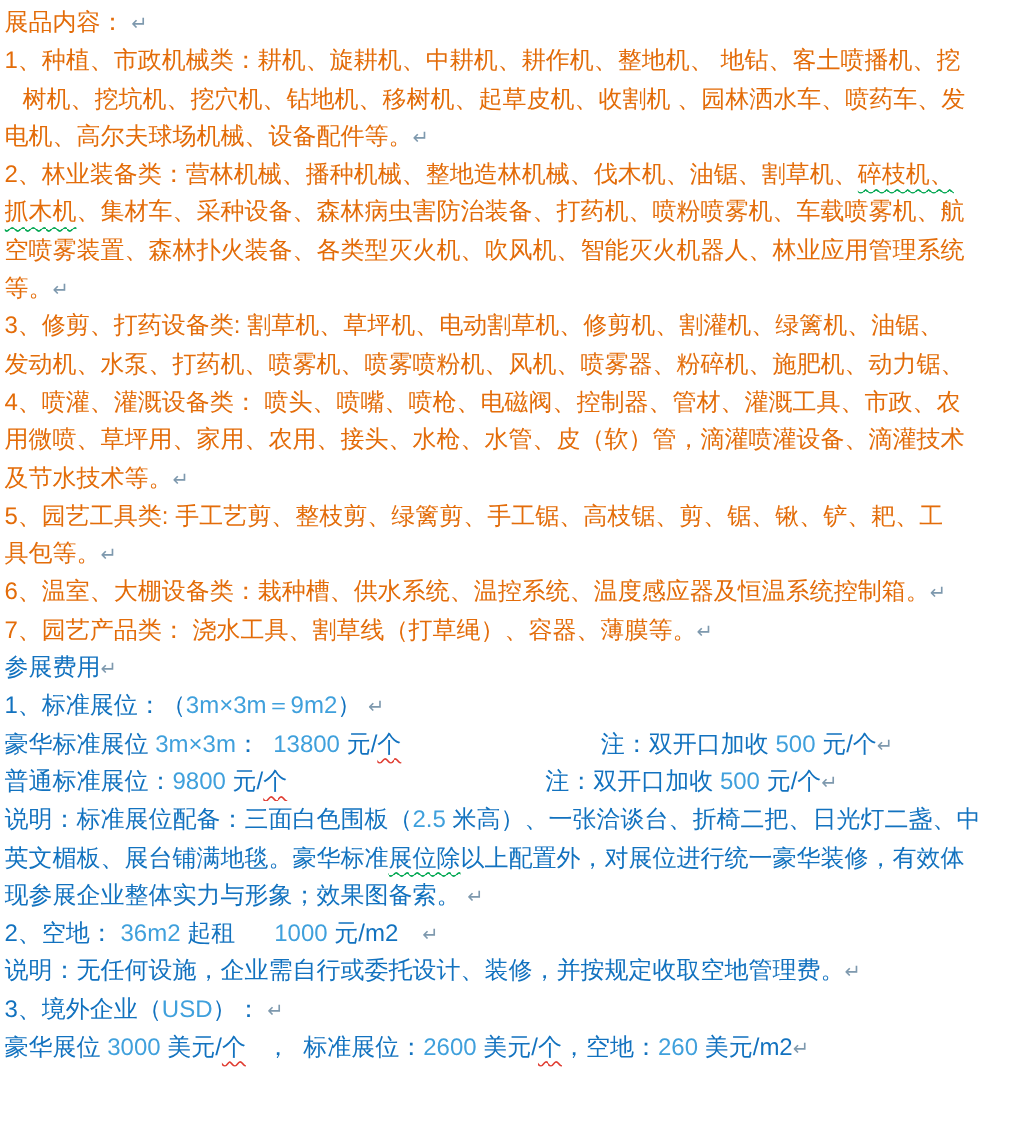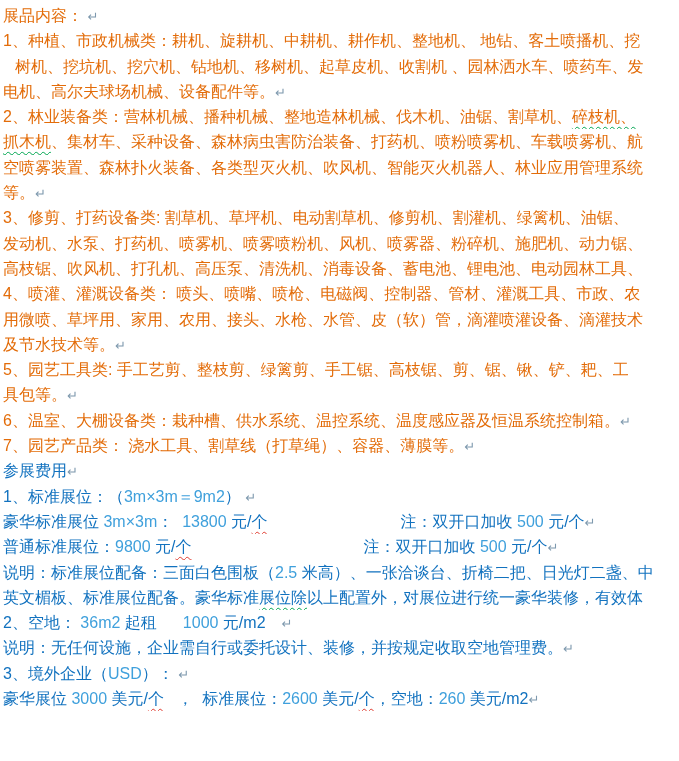--- a/index.html
+++ b/index.html
@@ -49,31 +49,31 @@
     <div class="line"><span style="color: rgb(227, 108, 9);">展品内容： </span><span class="mark-char" style="color: rgb(126, 153, 174);">↵</span></div>
     <div class="line"><span style="color: rgb(227, 108, 9);">1、种植、市政机械类：耕机、旋耕机、中耕机、耕作机、整地机、 地钻、客土喷播机、挖</span></div>
     <div class="line"><span style="color: rgb(227, 108, 9); margin-left: 12px;">树机、挖坑机、挖穴机、钻地机、移树机、起草皮机、收割机 、园林洒水车、喷药车、发</span></div>
     <div class="line"><span style="color: rgb(227, 108, 9);">电机、高尔夫球场机械、设备配件等。</span><span class="mark-char" style="color: rgb(126, 153, 174);">↵</span></div>
     <div class="line"><span style="color: rgb(227, 108, 9);">2、林业装备类：营林机械、播种机械、整地造林机械、伐木机、油锯、割草机、</span><span class="wavy-green" style="color: rgb(227, 108, 9);">碎枝机、</span></div>
     <div class="line"><span class="wavy-green" style="color: rgb(227, 108, 9);">抓木机</span><span style="color: rgb(227, 108, 9);">、集材车、采种设备、森林病虫害防治装备、打药机、喷粉喷雾机、车载喷雾机、航</span></div>
     <div class="line"><span style="color: rgb(227, 108, 9);">空喷雾装置、森林扑火装备、各类型灭火机、吹风机、智能灭火机器人、林业应用管理系统</span></div>
     <div class="line"><span style="color: rgb(227, 108, 9);">等。</span><span class="mark-char" style="color: rgb(126, 153, 174);">↵</span></div>
     <div class="line"><span style="color: rgb(227, 108, 9);">3、修剪、打药设备类: 割草机、草坪机、电动割草机、修剪机、割灌机、绿篱机、油锯、</span></div>
     <div class="line"><span style="color: rgb(227, 108, 9);">发动机、水泵、打药机、喷雾机、喷雾喷粉机、风机、喷雾器、粉碎机、施肥机、动力锯、</span></div>
-    <div class="line"><span style="color: rgb(227, 108, 9);">高枝锯、吹风机、打孔机、高压泵、清洗机、消毒设备、蓄电池、锂电池、电动园林工具、</span></div>
     <div class="line"><span style="color: rgb(227, 108, 9);">4、喷灌、灌溉设备类： 喷头、喷嘴、喷枪、电磁阀、控制器、管材、灌溉工具、市政、农</span></div>
     <div class="line"><span style="color: rgb(227, 108, 9);">用微喷、草坪用、家用、农用、接头、水枪、水管、皮（软）管，滴灌喷灌设备、滴灌技术</span></div>
     <div class="line"><span style="color: rgb(227, 108, 9);">及节水技术等。</span><span class="mark-char" style="color: rgb(126, 153, 174);">↵</span></div>
     <div class="line"><span style="color: rgb(227, 108, 9);">5、园艺工具类: 手工艺剪、整枝剪、绿篱剪、手工锯、高枝锯、剪、锯、锹、铲、耙、工</span></div>
     <div class="line"><span style="color: rgb(227, 108, 9); text-align: center;">具包等。</span><span class="mark-char" style="color: rgb(126, 153, 174);">↵</span></div>
     <div class="line"><span style="color: rgb(227, 108, 9);">6、温室、大棚设备类：栽种槽、供水系统、温控系统、温度感应器及恒温系统控制箱。</span><span class="mark-char" style="color: rgb(126, 153, 174);">↵</span></div>
     <div class="line"><span style="color: rgb(227, 108, 9);">7、园艺产品类： 浇水工具、割草线（打草绳）、容器、薄膜等。</span><span class="mark-char" style="color: rgb(126, 153, 174);">↵</span></div>
     <div class="line"><span style="color: rgb(18, 114, 191); font-family: Liberation Mono, monospace;">参展费用</span><span class="mark-char" style="color: rgb(126, 153, 174);">↵</span></div>
     <div class="line"><span style="color: rgb(18, 114, 191);">1、标准展位：（</span><span style="color: rgb(63, 160, 220);">3m×3m＝9m2</span><span style="color: rgb(18, 114, 191);">） </span><span class="mark-char" style="color: rgb(126, 153, 174);">↵</span></div>
     <div class="line"><span style="color: rgb(18, 114, 191);">豪华标准展位 </span><span style="color: rgb(63, 160, 220);">3m×3m</span><span style="color: rgb(18, 114, 191);">：  </span><span style="color: rgb(63, 160, 220);">13800</span><span style="color: rgb(18, 114, 191);"> 元/</span><span class="wavy-red" style="color: rgb(18, 114, 191);">个</span><span class="gap" style="width: 133px;"></span><span style="color: rgb(18, 114, 191);">注：双开口加收 </span><span style="color: rgb(63, 160, 220);">500</span><span style="color: rgb(18, 114, 191);"> 元/个</span><span class="mark-char" style="color: rgb(126, 153, 174);">↵</span></div>
     <div class="line"><span style="color: rgb(18, 114, 191);">普通标准展位：</span><span style="color: rgb(63, 160, 220);">9800</span><span style="color: rgb(18, 114, 191);"> 元/</span><span class="wavy-red" style="color: rgb(18, 114, 191);">个</span><span class="gap" style="width: 172px;"></span><span style="color: rgb(18, 114, 191);">注：双开口加收 </span><span style="color: rgb(63, 160, 220);">500</span><span style="color: rgb(18, 114, 191);"> 元/个</span><span class="mark-char" style="color: rgb(126, 153, 174);">↵</span></div>
     <div class="line"><span style="color: rgb(18, 114, 191);">说明：标准展位配备：三面白色围板（</span><span style="color: rgb(63, 160, 220);">2.5</span><span style="color: rgb(18, 114, 191);"> 米高）、一张洽谈台、折椅二把、日光灯二盏、中</span></div>
-    <div class="line"><span style="color: rgb(18, 114, 191);">英文楣板、标准展位配备。豪华标准</span><span class="wavy-green" style="color: rgb(18, 114, 191);">展位除</span><span style="color: rgb(18, 114, 191);">以上配置外，对展位进行统一豪华装修，有效体</span></div>
+    <div class="line"><span style="color: rgb(18, 114, 191);">英文楣板、展台铺满地毯。豪华标准</span><span class="wavy-green" style="color: rgb(18, 114, 191);">展位除</span><span style="color: rgb(18, 114, 191);">以上配置外，对展位进行统一豪华装修，有效体</span></div>
+    <div class="line"><span style="color: rgb(18, 114, 191);">现参展企业整体实力与形象；效果图备索。 </span><span class="mark-char" style="color: rgb(126, 153, 174);">↵</span></div>
     <div class="line"><span style="color: rgb(18, 114, 191);">2、空地： </span><span style="color: rgb(63, 160, 220);">36m2</span><span style="color: rgb(18, 114, 191);"> 起租</span><span class="gap" style="width: 26px;"></span><span style="color: rgb(63, 160, 220);">1000</span><span style="color: rgb(18, 114, 191);"> 元/m2</span><span class="gap" style="width: 16px;"></span><span class="mark-char" style="color: rgb(126, 153, 174);">↵</span></div>
     <div class="line"><span style="color: rgb(18, 114, 191);">说明：无任何设施，企业需自行或委托设计、装修，并按规定收取空地管理费。</span><span class="mark-char" style="color: rgb(126, 153, 174);">↵</span></div>
     <div class="line"><span style="color: rgb(18, 114, 191);">3、境外企业（</span><span style="color: rgb(63, 160, 220);">USD</span><span style="color: rgb(18, 114, 191);">）： </span><span class="mark-char" style="color: rgb(126, 153, 174);">↵</span></div>
     <div class="line"><span style="color: rgb(18, 114, 191);">豪华展位 </span><span style="color: rgb(63, 160, 220);">3000</span><span style="color: rgb(18, 114, 191);"> 美元/</span><span class="wavy-red" style="color: rgb(18, 114, 191);">个</span><span style="color: rgb(18, 114, 191);">   ，  标准展位：</span><span style="color: rgb(63, 160, 220);">2600</span><span style="color: rgb(18, 114, 191);"> 美元/</span><span class="wavy-red" style="color: rgb(18, 114, 191);">个</span><span style="color: rgb(18, 114, 191);">，空地：</span><span style="color: rgb(63, 160, 220);">260</span><span style="color: rgb(18, 114, 191);"> 美元/m2</span><span class="mark-char" style="color: rgb(126, 153, 174);">↵</span></div>
   </div>
 
 </body></html>

